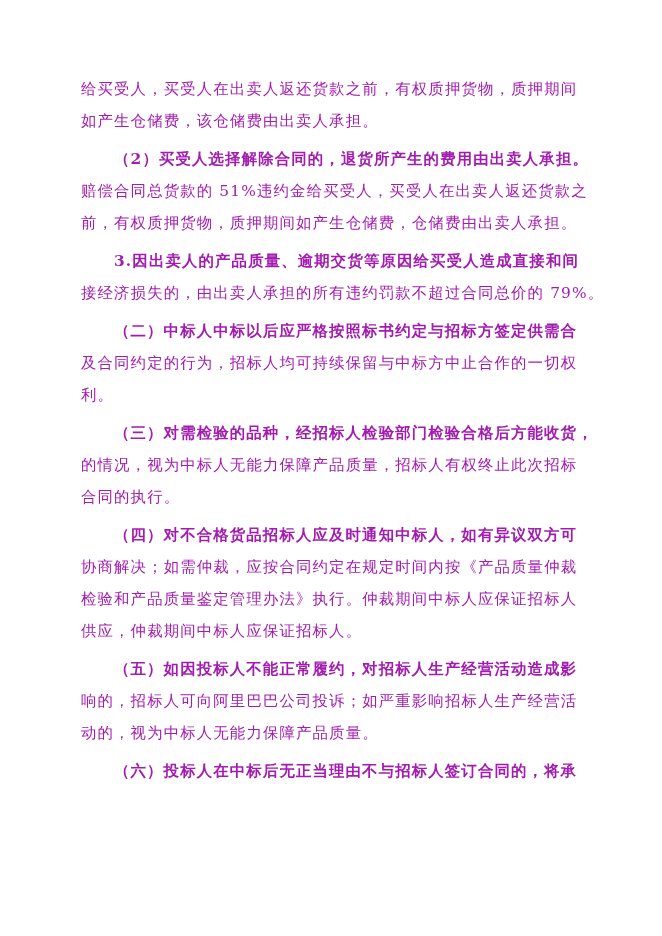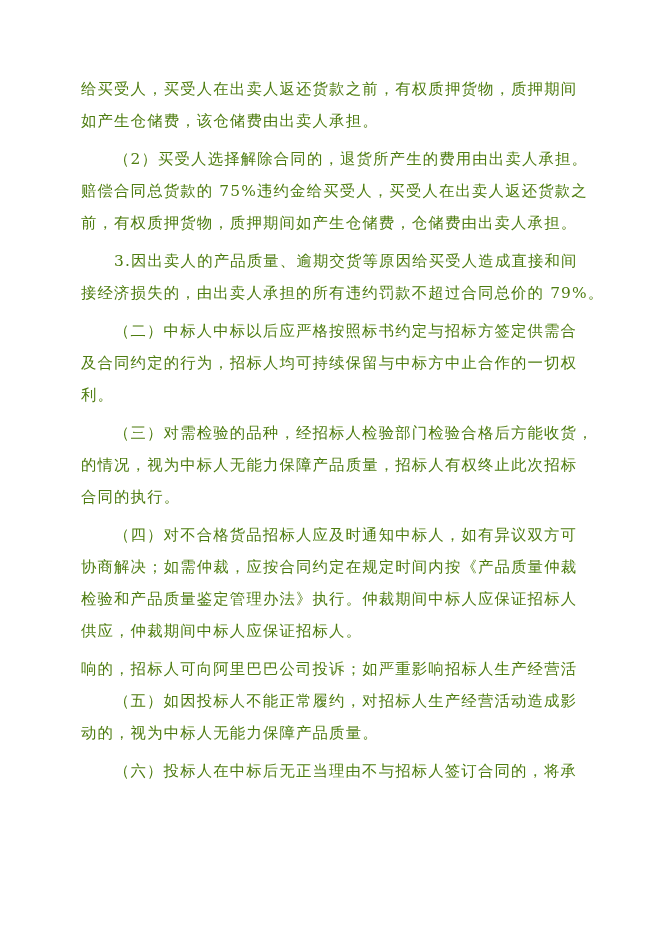--- a/index.html
+++ b/index.html
@@ -3,43 +3,43 @@
 <meta charset="utf-8">
 <style>
   html, body { margin: 0; padding: 0; background: #ffffff; }
   body { width: 662px; height: 936px; position: relative; overflow: hidden; }
   .page {
     position: absolute; left: 0; top: 0; width: 662px; height: 936px; background: #fff;
   }
   .content {
     position: absolute; left: 81px; top: 73px; width: 500px;
     font-family: "DejaVu Serif", "Liberation Serif", serif;
-    color: #4d7c0f;
+    color: #a21caf;
   }
   .para { margin: 0 0 6px 0; }
   .line {
     display: block; height: 32px; line-height: 32px;
     font-size: 15.4px; letter-spacing: 1.15px; white-space: nowrap;
   }
-  .indent { padding-left: 33px; }
+  .indent { padding-left: 33px; font-weight: bold; }
 </style>
 </head>
 <body>
 
 <div class="page">
   <div class="content">
 
     <div class="para">
       <span class="line">给买受人，买受人在出卖人返还货款之前，有权质押货物，质押期间</span>
       <span class="line">如产生仓储费，该仓储费由出卖人承担。</span>
     </div>
 
     <div class="para">
       <span class="line indent">（2）买受人选择解除合同的，退货所产生的费用由出卖人承担。</span>
-      <span class="line">赔偿合同总货款的 75%违约金给买受人，买受人在出卖人返还货款之</span>
+      <span class="line">赔偿合同总货款的 51%违约金给买受人，买受人在出卖人返还货款之</span>
       <span class="line">前，有权质押货物，质押期间如产生仓储费，仓储费由出卖人承担。</span>
     </div>
 
     <div class="para">
       <span class="line indent">3.因出卖人的产品质量、逾期交货等原因给买受人造成直接和间</span>
       <span class="line">接经济损失的，由出卖人承担的所有违约罚款不超过合同总价的 79%。</span>
     </div>
 
     <div class="para">
       <span class="line indent">（二）中标人中标以后应严格按照标书约定与招标方签定供需合</span>
@@ -54,22 +54,22 @@
     </div>
 
     <div class="para">
       <span class="line indent">（四）对不合格货品招标人应及时通知中标人，如有异议双方可</span>
       <span class="line">协商解决；如需仲裁，应按合同约定在规定时间内按《产品质量仲裁</span>
       <span class="line">检验和产品质量鉴定管理办法》执行。仲裁期间中标人应保证招标人</span>
       <span class="line">供应，仲裁期间中标人应保证招标人。</span>
     </div>
 
     <div class="para">
+      <span class="line indent">（五）如因投标人不能正常履约，对招标人生产经营活动造成影</span>
       <span class="line">响的，招标人可向阿里巴巴公司投诉；如严重影响招标人生产经营活</span>
-      <span class="line indent">（五）如因投标人不能正常履约，对招标人生产经营活动造成影</span>
       <span class="line">动的，视为中标人无能力保障产品质量。</span>
     </div>
 
     <div class="para">
       <span class="line indent">（六）投标人在中标后无正当理由不与招标人签订合同的，将承</span>
     </div>
 
   </div>
 </div>
 

